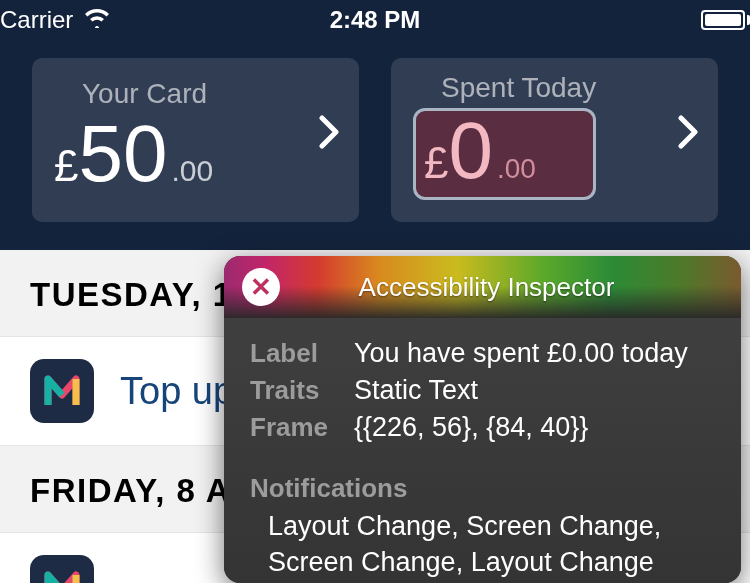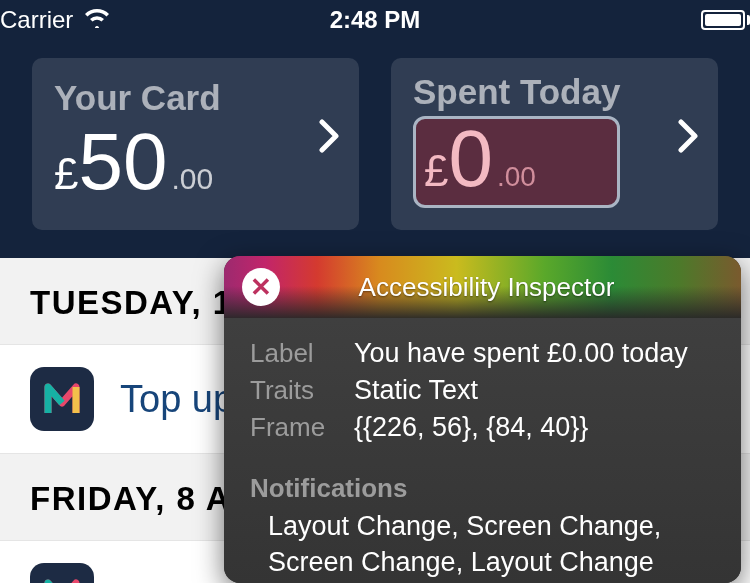--- a/index.html
+++ b/index.html
@@ -43,21 +43,21 @@
       flex: 1;
       background: rgba(255,255,255,0.12);
       border-radius: 10px;
       padding: 14px 20px 22px 22px;
       display: flex;
       align-items: center;
       justify-content: space-between;
       position: relative;
     }
     .card-tile-content { display: flex; flex-direction: column; }
-    .card-title { font-size: 35px; color: rgba(255,255,255,0.6); font-weight: 700; margin-bottom: 4px; }
+    .card-title { font-size: 28px; color: rgba(255,255,255,0.6); font-weight: 400; margin-bottom: 4px; margin-left: 28px; }
     .amount-row { display: flex; align-items: baseline; color: #fff; }
     .amount-currency { font-size: 44px; font-weight: 300; }
     .amount-int { font-size: 80px; font-weight: 300; line-height: 1; }
     .amount-dec { font-size: 30px; font-weight: 300; color: rgba(255,255,255,0.75); margin-left: 4px; }
     .spent-highlight {
       border: 3px solid #aab5c4;
       border-radius: 12px;
       background: #5b2d40;
       padding: 0 14px 6px 8px;
       display: flex;
@@ -149,21 +149,21 @@
       position: relative; z-index: 2;
       text-shadow: 0 1px 2px rgba(0,0,0,0.45);
       padding-right: 30px;
     }
     .inspector-body {
       padding: 20px 26px;
       background: linear-gradient(to bottom, #3f3f3f, #343434);
       height: calc(100% - 62px);
     }
     .info-row { display: flex; margin-bottom: 6px; }
-    .info-label { width: 104px; font-size: 26px; font-weight: 400; color: #9c9c9c; text-align: left; }
+    .info-label { width: 104px; font-size: 26px; font-weight: 700; color: #9c9c9c; text-align: left; }
     .info-value { font-size: 27px; color: #fff; font-weight: 400; flex: 1; }
     .notif-heading { font-size: 26px; font-weight: 700; color: #9c9c9c; margin-top: 30px; margin-bottom: 4px; }
     .notif-text { font-size: 27px; color: #fff; line-height: 1.35; padding-left: 18px; }
 
     .search-ghost {
       position: absolute;
       right: 28px;
       top: 268px;
       width: 44px; height: 44px;
       opacity: 0.25;

